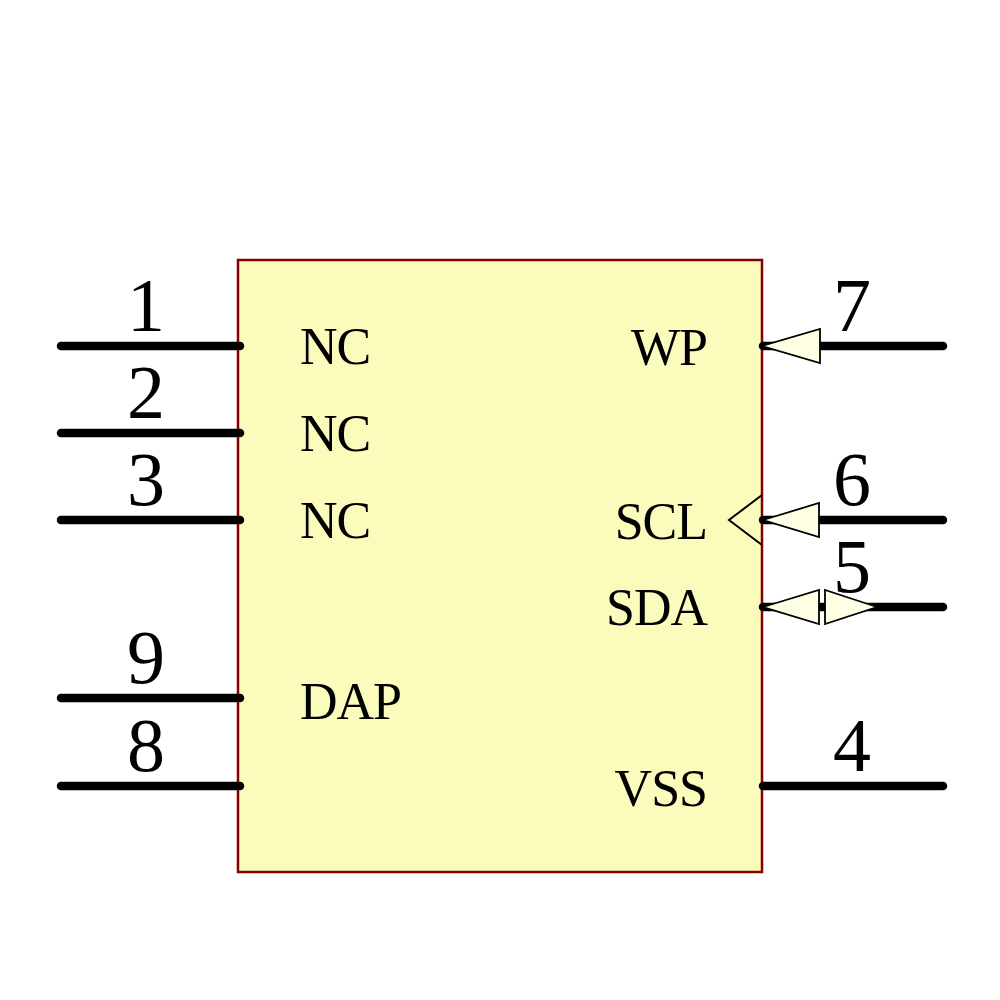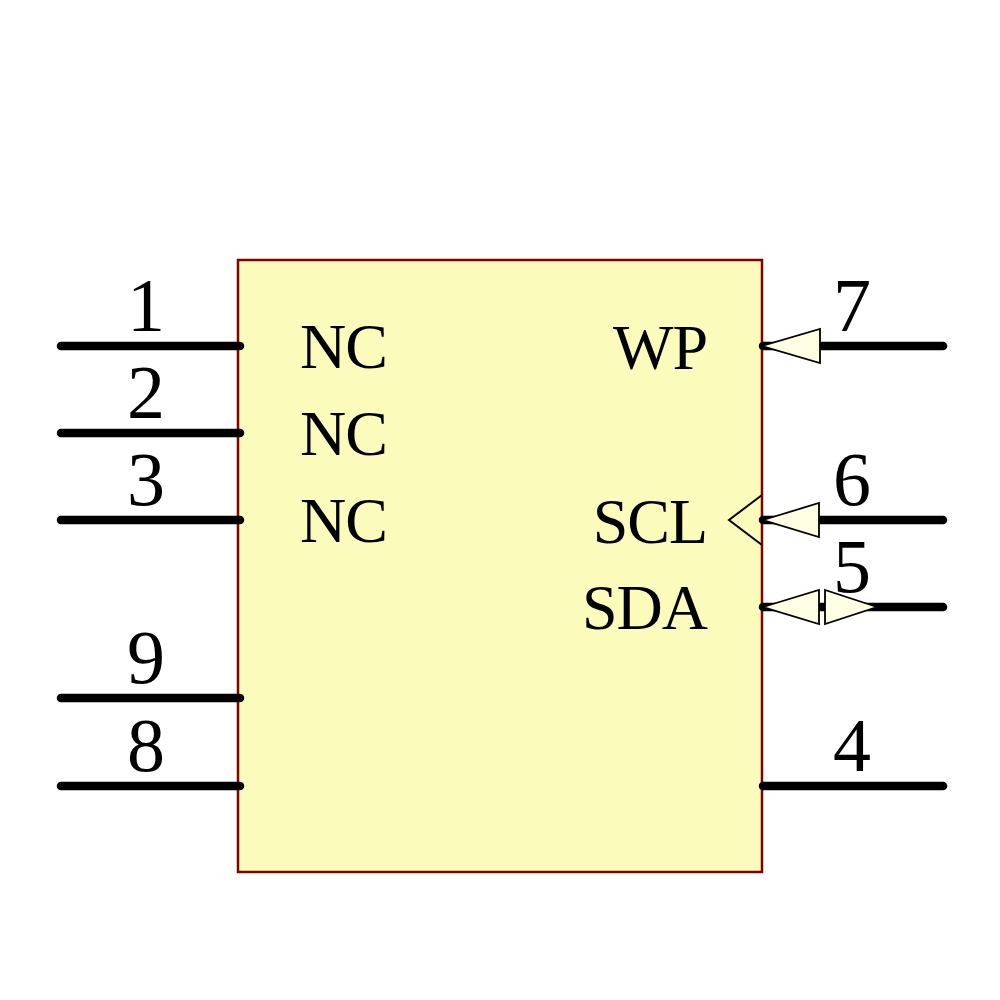--- a/index.html
+++ b/index.html
@@ -6,21 +6,21 @@
   .canvas{
     position:relative;width:1000px;height:1000px;background:#ffffff;overflow:hidden;
     font-family:"Liberation Serif","DejaVu Serif",serif;color:#000;
   }
   .layer{position:absolute;left:0;top:0;width:1000px;height:1000px;}
   .pin-num{
     position:absolute;font-size:76px;line-height:76px;
     transform:translateX(-50%);white-space:nowrap;
   }
   .pin-name{
-    position:absolute;font-size:64px;line-height:76px;
+    position:absolute;font-size:52px;line-height:76px;
     letter-spacing:-1px;white-space:nowrap;
   }
   .pin-name.right{text-align:left;}
 </style>
 </head>
 <body>
 
 <div class="canvas">
 
   <svg class="layer" width="1000" height="1000" viewBox="0 0 1000 1000">
@@ -56,18 +56,20 @@
   <span class="pin-num" style="left:146px;top:707px">8</span>
 
   <span class="pin-num" style="left:852px;top:267px">7</span>
   <span class="pin-num" style="left:852px;top:441px">6</span>
   <span class="pin-num" style="left:852px;top:528px">5</span>
   <span class="pin-num" style="left:852px;top:707px">4</span>
 
   <span class="pin-name" style="left:300px;top:309px">NC</span>
   <span class="pin-name" style="left:300px;top:396px">NC</span>
   <span class="pin-name" style="left:300px;top:483px">NC</span>
+  <span class="pin-name" style="left:300px;top:664px">DAP</span>
 
   <span class="pin-name right" style="right:293px;top:310px">WP</span>
   <span class="pin-name right" style="right:293px;top:570px">SDA</span>
   <span class="pin-name right" style="right:293px;top:484px">SCL</span>
+  <span class="pin-name right" style="right:293px;top:751px">VSS</span>
 
 </div>
 
 </body></html>

